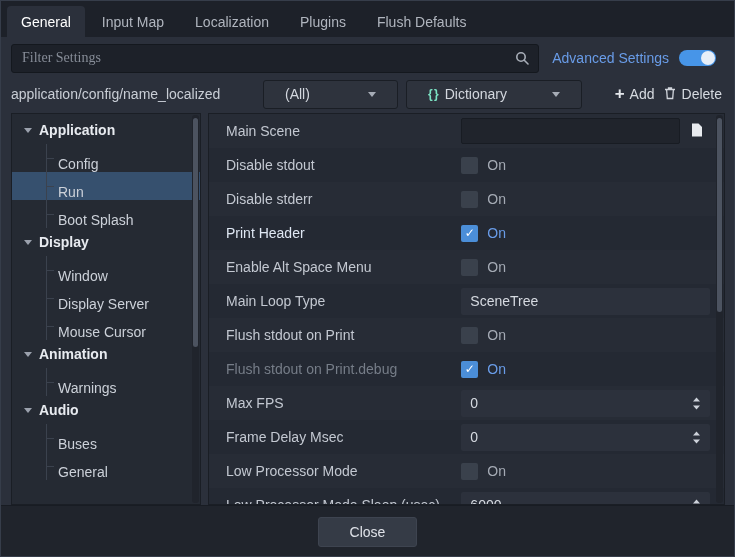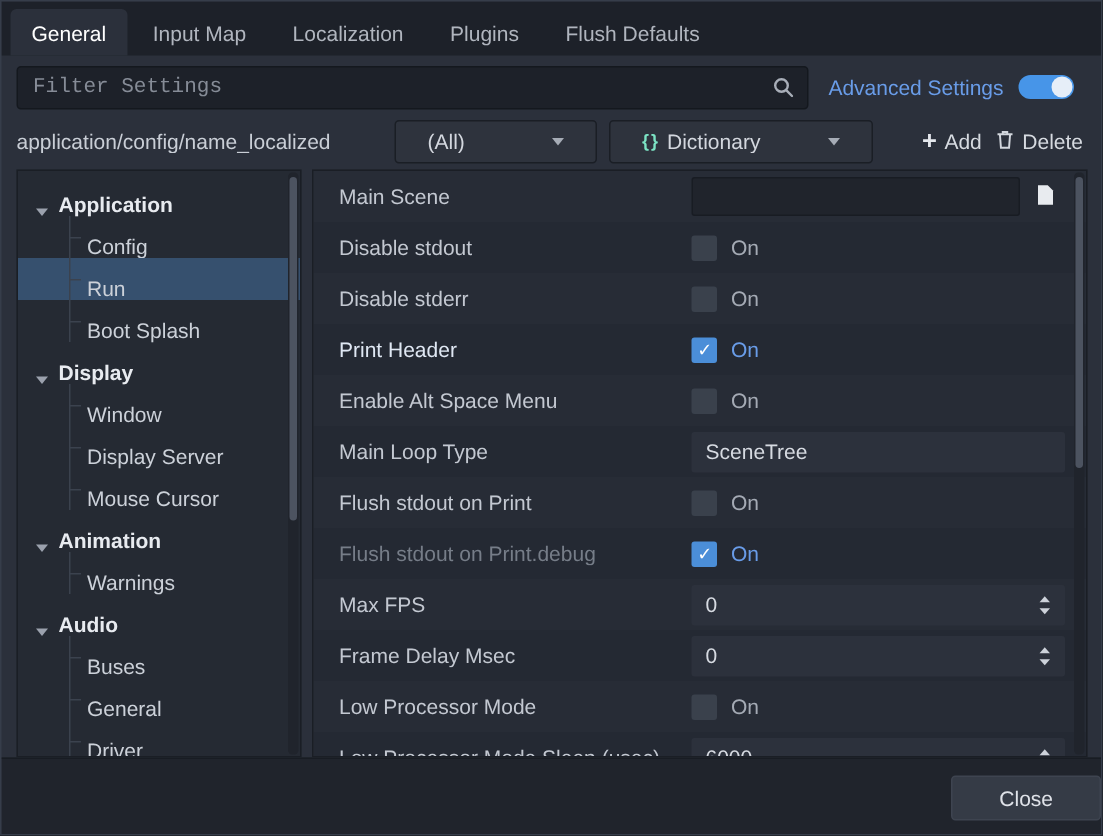--- a/index.html
+++ b/index.html
@@ -14,21 +14,21 @@
   .window{position:relative;width:735px;height:557px;background:#2b303b;border:1px solid #363d4a;overflow:hidden;}
 
   
   .tabbar{display:flex;align-items:stretch;height:36px;background:#1d2129;padding:5px 6px 0 6px;gap:3px;}
   .tab{display:flex;align-items:center;padding:0 14px;font-size:14px;color:#b0b5be;border-radius:4px 4px 0 0;cursor:default;white-space:nowrap;}
   .tab.active{background:#2b303b;color:#ffffff;}
 
   
   .search-row{display:flex;align-items:center;height:42px;padding:0 10px;gap:10px;}
   .search-box{flex:0 0 528px;display:flex;align-items:center;height:29px;background:#1d2129;border:1px solid #14181e;border-radius:3px;}
-  .search-box input{flex:1;min-width:0;background:transparent;border:none;outline:none;color:#cfd3da;font-size:14px;padding:0 10px;font-family:Liberation Mono, monospace;}
+  .search-box input{flex:1;min-width:0;background:transparent;border:none;outline:none;color:#cfd3da;font-size:14px;padding:0 10px;font-family:Liberation Serif, serif;}
   .search-box input::placeholder{color:#868c97;}
   .search-icon{display:flex;margin-right:9px;}
   .advanced-label{margin-left:auto;font-size:14px;color:var(--accent);white-space:nowrap;}
   .toggle{position:relative;width:37px;height:16px;border-radius:8px;background:var(--toggle-on);margin-right:8px;cursor:pointer;flex:0 0 auto;}
   .toggle .knob{position:absolute;top:1px;right:1px;width:14px;height:14px;border-radius:50%;background:#e6eef8;}
 
   
   .prop-row{display:flex;align-items:center;height:34px;padding:0 12px 4px 10px;gap:8px;}
   .prop-path{flex:0 0 244px;font-size:14px;color:#c9ced6;white-space:nowrap;overflow:hidden;}
   .dropdown{display:flex;align-items:center;gap:7px;height:29px;padding:0 21px;background:#2e333d;border:1px solid #1a1e25;border-radius:3px;font-size:14px;color:#d3d7de;cursor:pointer;}
@@ -40,21 +40,21 @@
   .flat-btn{display:flex;align-items:center;gap:5px;background:transparent;border:none;color:#d6dae0;font-size:14px;font-family:inherit;cursor:pointer;white-space:nowrap;}
   .add-btn{margin-left:auto;}
   .plus{font-size:17px;line-height:14px;color:#e4e7ec;font-weight:bold;}
 
   
   .content{display:flex;height:392px;padding:0 9px 0 10px;gap:7px;}
   .tree-panel{position:relative;flex:0 0 190px;background:#252a33;border:1px solid #1a1e25;overflow:hidden;padding-top:2px;}
   .settings-panel{position:relative;flex:1;background:#262b34;border:1px solid #1a1e25;overflow:hidden;}
 
   .tree-item{position:relative;display:flex;align-items:center;height:28px;font-size:14px;color:#ccd1d9;cursor:pointer;}
-  .tree-item.top{padding-left:12px;gap:7px;color:#e8ebf0;font-weight:bold;align-items:flex-end;}
+  .tree-item.top{padding-left:12px;gap:7px;color:#e8ebf0;font-weight:bold;}
   .tree-item.child{padding-left:46px;align-items:flex-end;}
   .tree-item.child::before{content:"";position:absolute;left:34px;top:0;height:100%;width:1px;background:#3b424e;}
   .tree-item.child::after{content:"";position:absolute;left:34px;top:50%;width:8px;height:1px;background:#3b424e;}
   .tree-item.selected{background:var(--tree-selected);}
   .expander{width:0;height:0;border-left:4px solid transparent;border-right:4px solid transparent;border-top:5px solid #9ba1ad;flex:0 0 auto;}
 
   
   .setting-row{display:flex;align-items:center;height:34px;font-size:14px;background:#272c36;}
   .setting-row.alt{background:#242933;}
   .setting-label{flex:0 0 49%;padding-left:17px;color:#c3c8d1;white-space:nowrap;overflow:hidden;}
@@ -72,21 +72,21 @@
   .num-field{justify-content:space-between;}
   .spinner{display:flex;cursor:pointer;}
 
   
   .vscroll{position:absolute;top:1px;right:1px;bottom:1px;width:7px;background:#20242c;border-radius:3px;}
   .vscroll .thumb{position:absolute;left:1px;right:1px;border-radius:3px;background:#4c5360;}
   .thumb.t1{top:3px;height:59%;}
   .thumb.t2{top:3px;height:50%;}
 
   
-  .footer{display:flex;align-items:center;justify-content:flex-end;height:53px;background:#20242c;border-top:1px solid #181c23;}
+  .footer{display:flex;align-items:center;justify-content:center;height:53px;background:#20242c;border-top:1px solid #181c23;}
   .close-btn{padding:6px 31px;background:#353b46;border:1px solid #3e4450;border-radius:3px;color:#dfe2e8;font-size:14px;font-family:inherit;cursor:pointer;}
 </style>
 </head>
 <body>
 
 <div class="window">
 
   <div class="tabbar">
       <div class="tab active">General</div>
       <div class="tab">Input Map</div>
@@ -175,23 +175,20 @@
           <div class="tree-item top">
             <span class="expander"></span>
             <span>Audio</span>
           </div>
           <div class="tree-item child">
             <span>Buses</span>
           </div>
           <div class="tree-item child">
             <span>General</span>
           </div>
-          <div class="tree-item child">
-            <span>Driver</span>
-          </div>
         </div>
       <div class="vscroll">
         <div class="thumb t1"></div>
       </div>
     </div>
     <div class="settings-panel">
       <div>
           <div class="setting-row">
             <div class="setting-label">Main Scene</div>
             <div class="setting-value">

